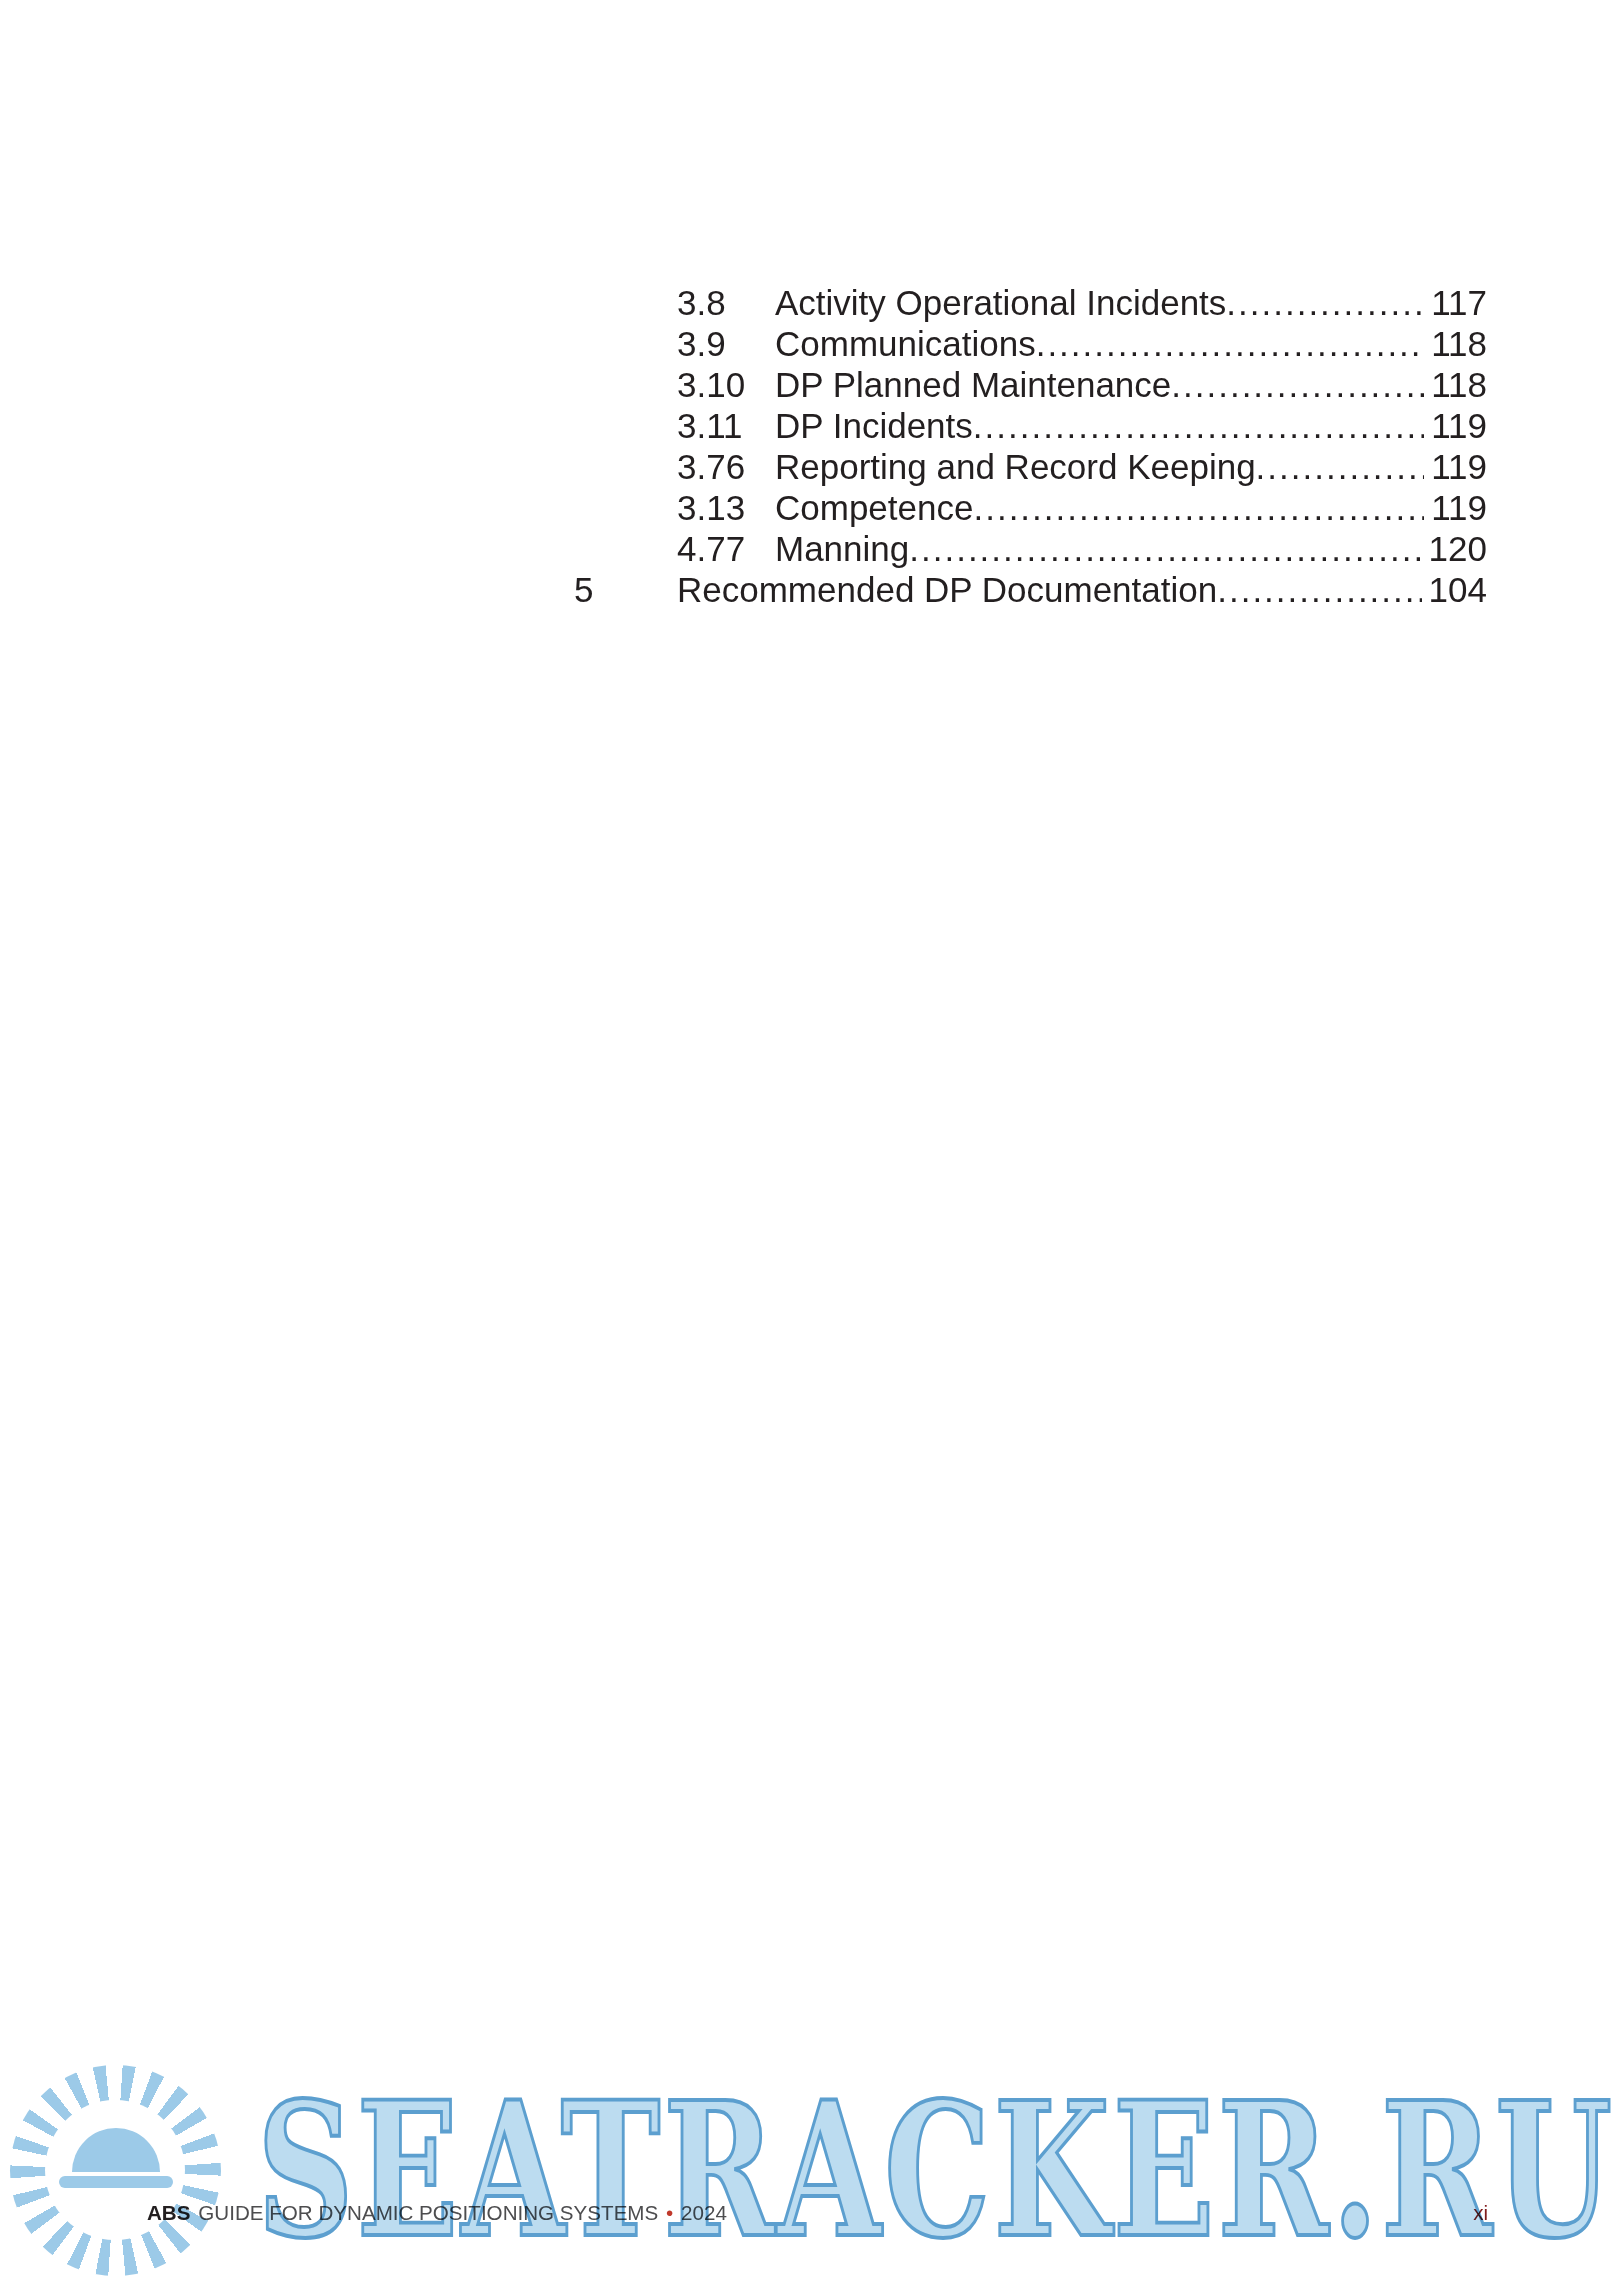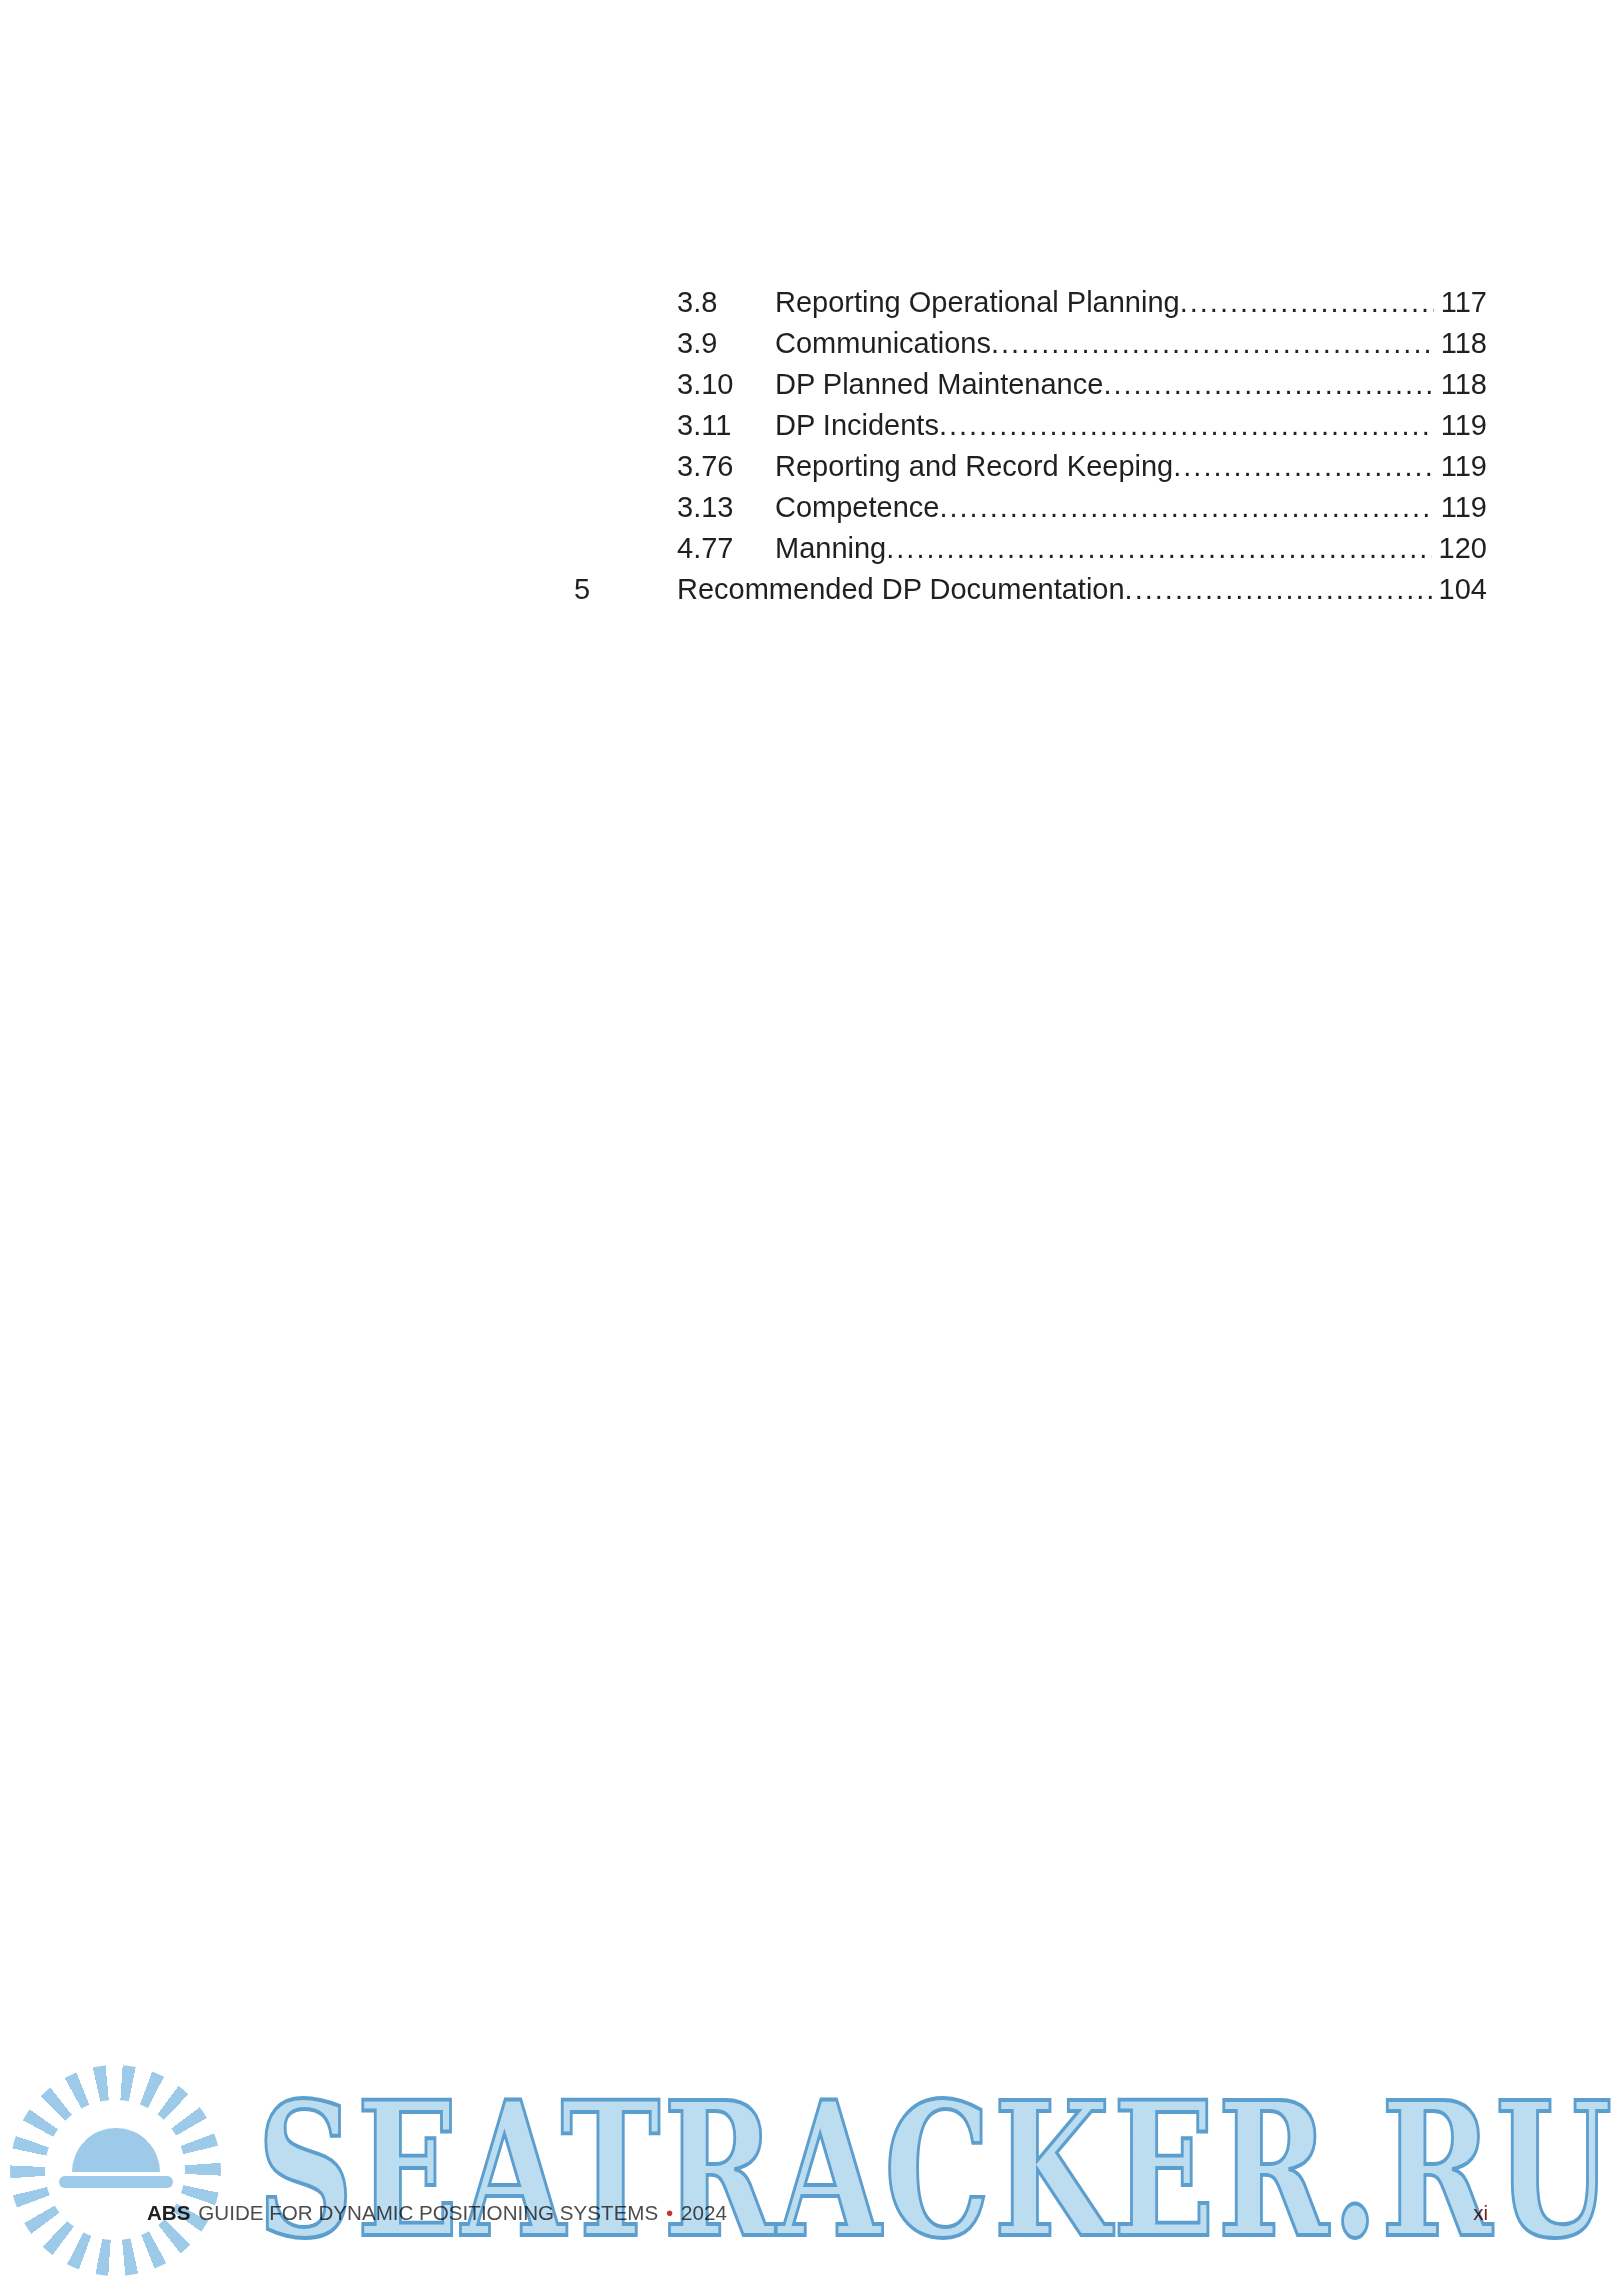--- a/index.html
+++ b/index.html
@@ -13,21 +13,21 @@
     width: 1621px; height: 2293px;
     background: #ffffff;
     overflow: hidden;
   }
 
   
   .toc {
     position: absolute;
     top: 282px; left: 574px; width: 913px;
     color: #231f20;
-    font-size: 29px;
+    font-size: 35px;
   }
   .toc-row {
     display: flex;
     align-items: baseline;
     height: 41px;
     line-height: 41px;
     white-space: nowrap;
   }
   .toc-row.indent-1 { padding-left: 103px; }
   .toc-row.indent-1 .toc-num { flex: 0 0 98px; }
@@ -107,21 +107,21 @@
   }
 </style>
 </head>
 <body>
 
 <div class="page">
 
   <div class="toc" id="toc-rows">
       <div class="toc-row indent-1">
         <span class="toc-num">3.8</span>
-        <span class="toc-title">Reporting Operational Planning</span>
+        <span class="toc-title">Activity Operational Incidents</span>
         <span class="toc-leader">....................................................................................................................................................................................</span>
         <span class="toc-page">117</span>
       </div>
       <div class="toc-row indent-1">
         <span class="toc-num">3.9</span>
         <span class="toc-title">Communications</span>
         <span class="toc-leader">....................................................................................................................................................................................</span>
         <span class="toc-page">118</span>
       </div>
       <div class="toc-row indent-1">

